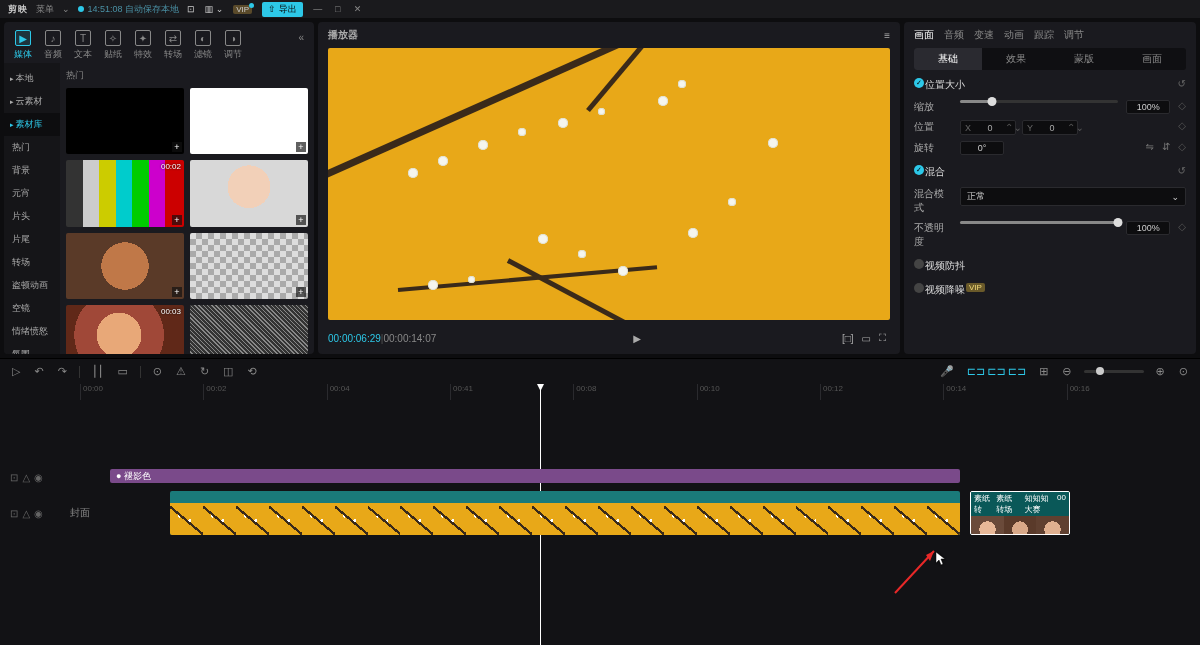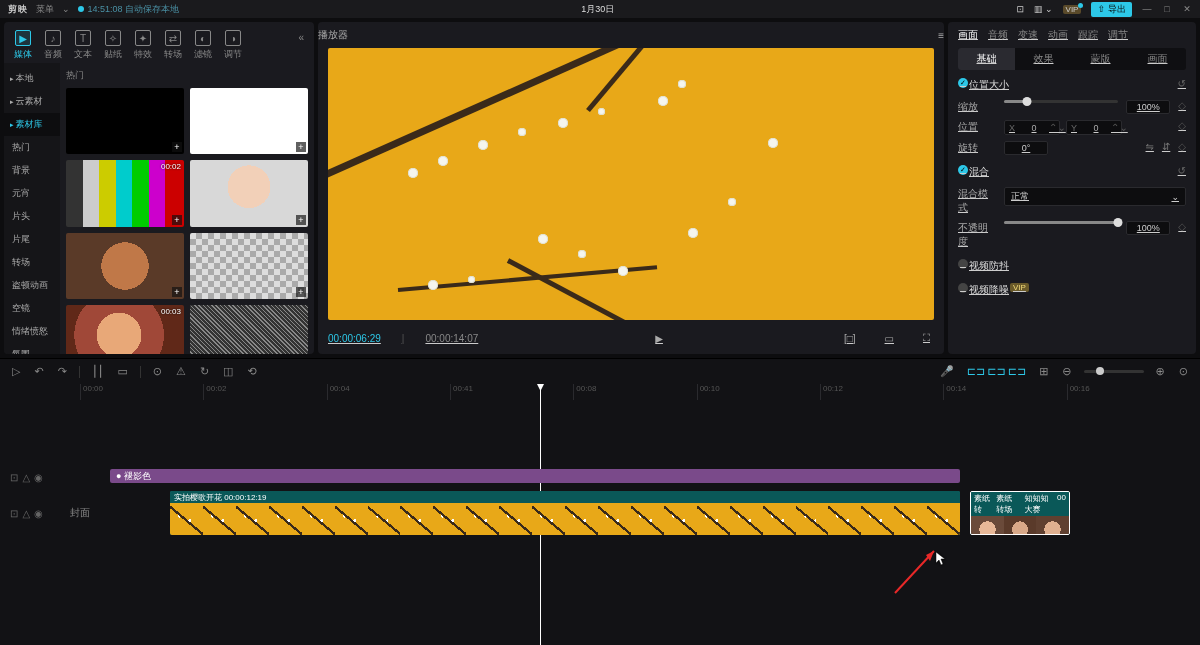--- a/index.html
+++ b/index.html
@@ -18,21 +18,21 @@
 .titlebar .vip { background:#5a4a2a;border-radius:2px;padding:0 3px;font-size:8px;position:relative; }
 .titlebar .vip::after{content:"";position:absolute;top:-2px;right:-2px;width:5px;height:5px;background:#2dc8e8;border-radius:50%;}
 .titlebar .export { background:#2dc8e8;color:#0a0a0a;padding:1px 6px;border-radius:2px;display:flex;align-items:center;gap:3px; }
 .winbtn { width:10px;height:10px;display:flex;align-items:center;justify-content:center;color:#888; }
 
 
 .toprow { display:flex; height:340px; gap:4px; padding:4px; }
 .panel { background:#1a1a1f; border-radius:4px; display:flex; flex-direction:column; overflow:hidden; }
 .media-panel { width:310px; }
 .player-panel { flex:1; }
-.props-panel { width:248px;text-decoration:underline; }
+.props-panel { width:292px; }
 
 
 .tool-tabs { display:flex; padding:6px 6px 0 6px; gap:4px; align-items:flex-start; }
 .tool-tab { display:flex;flex-direction:column;align-items:center;gap:2px;padding:2px 4px;color:#888;cursor:pointer;border-radius:2px;font-size:9px; }
 .tool-tab.active { color:#2dc8e8; }
 .tool-tab .ticon { width:16px;height:16px;border:1px solid currentColor;border-radius:2px;display:flex;align-items:center;justify-content:center;font-size:10px; }
 .tool-tab.active .ticon { border-color:#2dc8e8;background:rgba(45,200,232,.15); }
 .tool-tabs .collapse { margin-left:auto;color:#888;padding:4px; }
 
 .media-body { display:flex; flex:1; overflow:hidden; }
@@ -50,33 +50,33 @@
 .thumb .add { position:absolute;bottom:2px;right:2px;width:10px;height:10px;background:#111a;color:#fff;display:flex;align-items:center;justify-content:center;font-size:9px; }
 .th-black{background:#000;} .th-white{background:#fff;}
 .th-bars{background:linear-gradient(90deg,#333 0 14%,#ccc 0 28%,#cc0 0 42%,#0cc 0 56%,#0c0 0 70%,#c0c 0 84%,#c00 0 100%);}
 .th-face1{background:radial-gradient(circle at 50% 40%,#f2d0b8 0 30%,#d8d8d8 30% 100%);}
 .th-laugh{background:radial-gradient(circle at 50% 50%,#c07848 0 35%,#5a3a28 35% 100%);}
 .th-checker{background:repeating-conic-gradient(#aaa 0 25%,#ddd 0 50%) 0 0/12px 12px;}
 .th-woman{background:radial-gradient(circle at 45% 45%,#e8a878 0 30%,#a04838 30% 60%,#602818 60% 100%);}
 .th-static{background:repeating-linear-gradient(45deg,#333 0 2px,#888 2px 3px),repeating-linear-gradient(-45deg,#444 0 2px,#999 2px 3px);}
 
 
-.player-head { display:flex;align-items:center;justify-content:space-between;padding:6px 0;font-size:10px;color:#aaa; }
+.player-head { display:flex;align-items:center;justify-content:space-between;padding:6px 10px;font-size:10px;color:#aaa;font-weight:bold; }
 .player-view { flex:1; margin:0 10px 6px 10px; background:#e8a818; border-radius:2px; position:relative; overflow:hidden; }
 .branch { position:absolute; background:#3a2a1a; transform-origin:left center; }
 .b1{ width:520px;height:7px; left:-40px; top:140px; transform:rotate(-24deg);} 
 .b2{ width:360px;height:5px; left:180px; top:210px; transform:rotate(28deg);} 
 .b3{ width:300px;height:5px; left:260px; top:60px; transform:rotate(-50deg);} 
 .b4{ width:260px;height:4px; left:70px; top:240px; transform:rotate(-5deg);} 
 .flower{ position:absolute; width:10px;height:10px;background:#f5f5ee;border-radius:50%; box-shadow:0 0 0 1px #e0e0d0 inset; }
 .f1{left:80px;top:120px;} .f2{left:110px;top:108px;} .f3{left:150px;top:92px;} .f4{left:190px;top:80px;width:8px;height:8px;}
 .f5{left:230px;top:70px;} .f6{left:210px;top:186px;} .f7{left:250px;top:202px;width:8px;height:8px;} .f8{left:290px;top:218px;}
 .f9{left:330px;top:48px;} .f10{left:350px;top:32px;width:8px;height:8px;} .f11{left:100px;top:232px;} .f12{left:140px;top:228px;width:7px;height:7px;}
 .f13{left:270px;top:60px;width:7px;height:7px;} .f14{left:360px;top:180px;} .f15{left:400px;top:150px;width:8px;height:8px;} .f16{left:440px;top:90px;}
-.player-ctrl { display:flex;align-items:center;padding:4px 10px 8px 10px;gap:21px;font-size:10px;text-decoration:underline; }
+.player-ctrl { display:flex;align-items:center;padding:4px 10px 8px 10px;gap:0;font-size:10px; }
 .tc-cur{color:#2dc8e8;} .tc-tot{color:#888;}
 .player-ctrl .spacer{flex:1;}
 .pbtn{color:#aaa;cursor:pointer;padding:2px 4px;}
 
 
 .prop-tabs{display:flex;gap:10px;padding:6px 10px;font-size:10px;}
 .prop-tabs .pt{color:#888;cursor:pointer;}
 .prop-tabs .pt.active{color:#fff;}
 .sub-tabs{display:flex;margin:0 10px 8px 10px;background:#0f0f12;border-radius:3px;overflow:hidden;}
 .sub-tabs .st{flex:1;text-align:center;padding:4px 8px;font-size:10px;color:#888;cursor:pointer;}
@@ -150,21 +150,20 @@
 <div class="app">
 
   <div class="titlebar">
     <span class="logo">剪映</span>
     <span class="menu">菜单</span>
     <span class="chevron">⌄</span>
     <span class="saved">
         <span class="dot"></span>
         <span>14:51:08 自动保存本地</span>
       </span>
-    <span class="center">1月30日</span>
     <div class="right">
       <span>⊡</span>
       <span>▥ ⌄</span>
       <span class="vip">VIP</span>
       <span class="export">⇧ <span>导出</span></span>
       <span class="winbtn">—</span>
       <span class="winbtn">□</span>
       <span class="winbtn">✕</span>
     </div>
   </div>
@@ -457,21 +456,20 @@
                 <span>⊡</span>
                 <span>△</span>
                 <span>◉</span>
               </div>
           </div>
           <div class="track-head">
               <span class="cover-lbl">封面</span>
             </div>
           <div class="track-lane">
             <div class="clip video">
-              <div class="label">实拍樱歌开花  00:00:12:19</div>
               <div class="thumbs">
                   <div class="t"></div>
                   <div class="t"></div>
                   <div class="t"></div>
                   <div class="t"></div>
                   <div class="t"></div>
                   <div class="t"></div>
                   <div class="t"></div>
                   <div class="t"></div>
                   <div class="t"></div>

